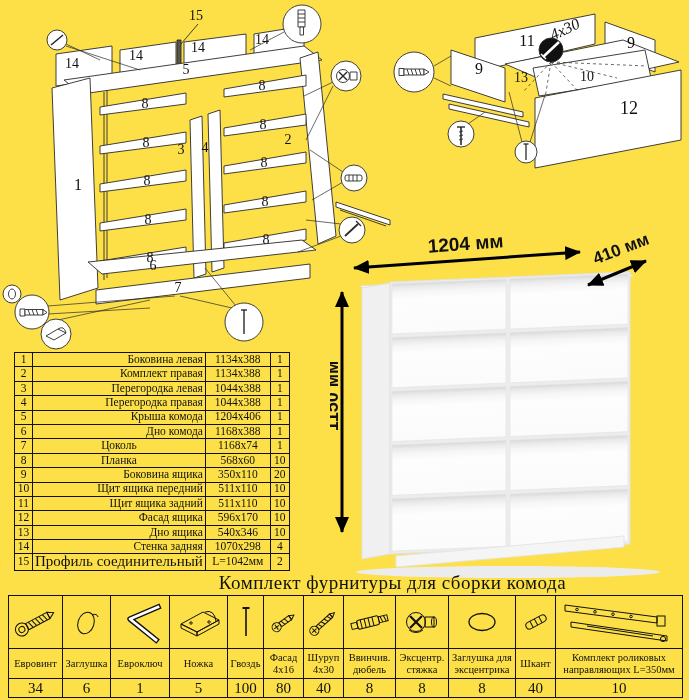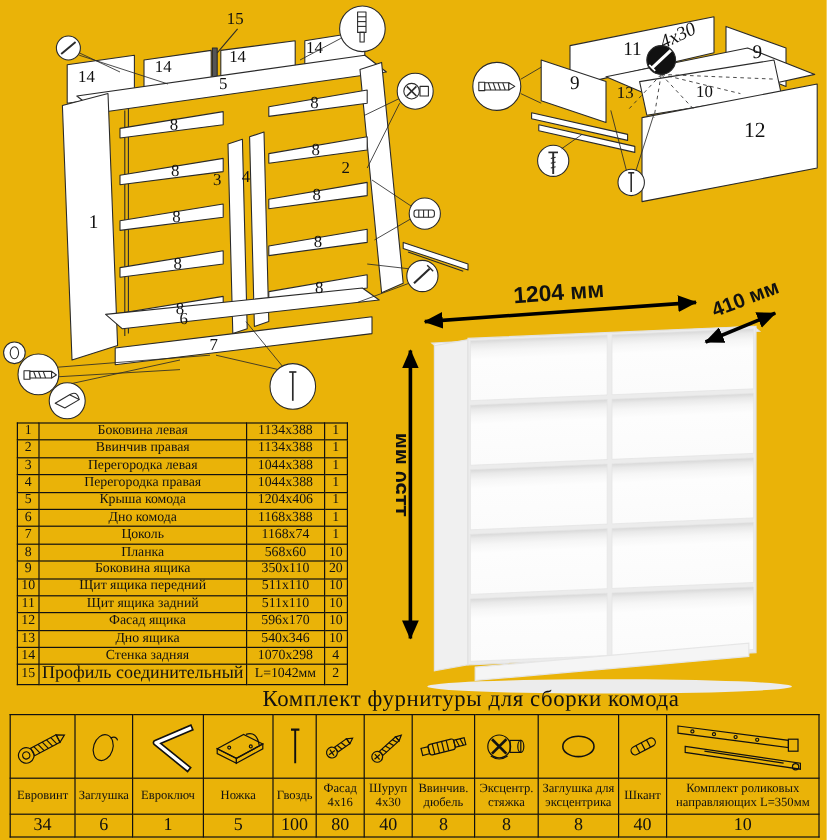--- a/index.html
+++ b/index.html
@@ -1,28 +1,28 @@
 <!DOCTYPE html>
 <html><head>
 <meta charset="utf-8">
 <style>
   html,body{margin:0;padding:0;background:#fff;}
-  .page{position:relative;width:689px;height:700px;background:#eab308;overflow:hidden;
+  .page{position:relative;width:689px;height:700px;background:#fde047;overflow:hidden;
         font-family:"Liberation Serif",serif;color:#111;}
   .page svg{position:absolute;display:block;}
   svg text{font-family:"Liberation Serif",serif;fill:#111;}
   .lbl{font-size:14px;text-anchor:middle;}
   .lbl-big{font-size:16px;text-anchor:middle;}
   .dim{font-family:"Liberation Sans",sans-serif;font-weight:bold;text-anchor:middle;}
   
   .parts-table{position:absolute;left:14px;top:352px;border-collapse:collapse;
                font-size:11.5px;line-height:1.02;table-layout:fixed;}
   .parts-table td{border:1px solid #111;padding:0 2px;height:13.4px;white-space:nowrap;overflow:hidden;}
   .parts-table td.c-num{width:15px;text-align:center;padding:0 1px;}
-  .parts-table td.c-name{width:128px;text-align:center;}
+  .parts-table td.c-name{width:128px;text-align:right;}
   .parts-table td.c-size{width:60px;text-align:center;font-family:Liberation Serif, serif;}
   .parts-table td.c-qty{width:16px;text-align:center;padding:0 1px;}
   .parts-table tr:nth-child(7) td.c-name,.parts-table tr:nth-child(8) td.c-name{text-align:center;}
   .parts-table tr:nth-child(12) td.c-name,.parts-table tr:nth-child(13) td.c-name,
   .parts-table tr:nth-child(14) td.c-name{padding-left:10px;}
   .parts-table tr:nth-child(15) td.c-name{font-size:15px;}
   
   .hw-title{position:absolute;left:0;top:572px;width:689px;text-align:center;
             font-size:19px;letter-spacing:.5px;padding-left:48px;}
   .hw-table{position:absolute;left:8px;top:595px;width:674px;border-collapse:collapse;
@@ -297,21 +297,21 @@
   <table class="parts-table">
     <tbody>
       <tr>
           <td class="c-num">1</td>
           <td class="c-name">Боковина левая</td>
           <td class="c-size">1134x388</td>
           <td class="c-qty">1</td>
         </tr>
       <tr>
           <td class="c-num">2</td>
-          <td class="c-name">Ввинчив правая</td>
+          <td class="c-name">Комплект правая</td>
           <td class="c-size">1134x388</td>
           <td class="c-qty">1</td>
         </tr>
       <tr>
           <td class="c-num">3</td>
           <td class="c-name">Перегородка левая</td>
           <td class="c-size">1044x388</td>
           <td class="c-qty">1</td>
         </tr>
       <tr>

